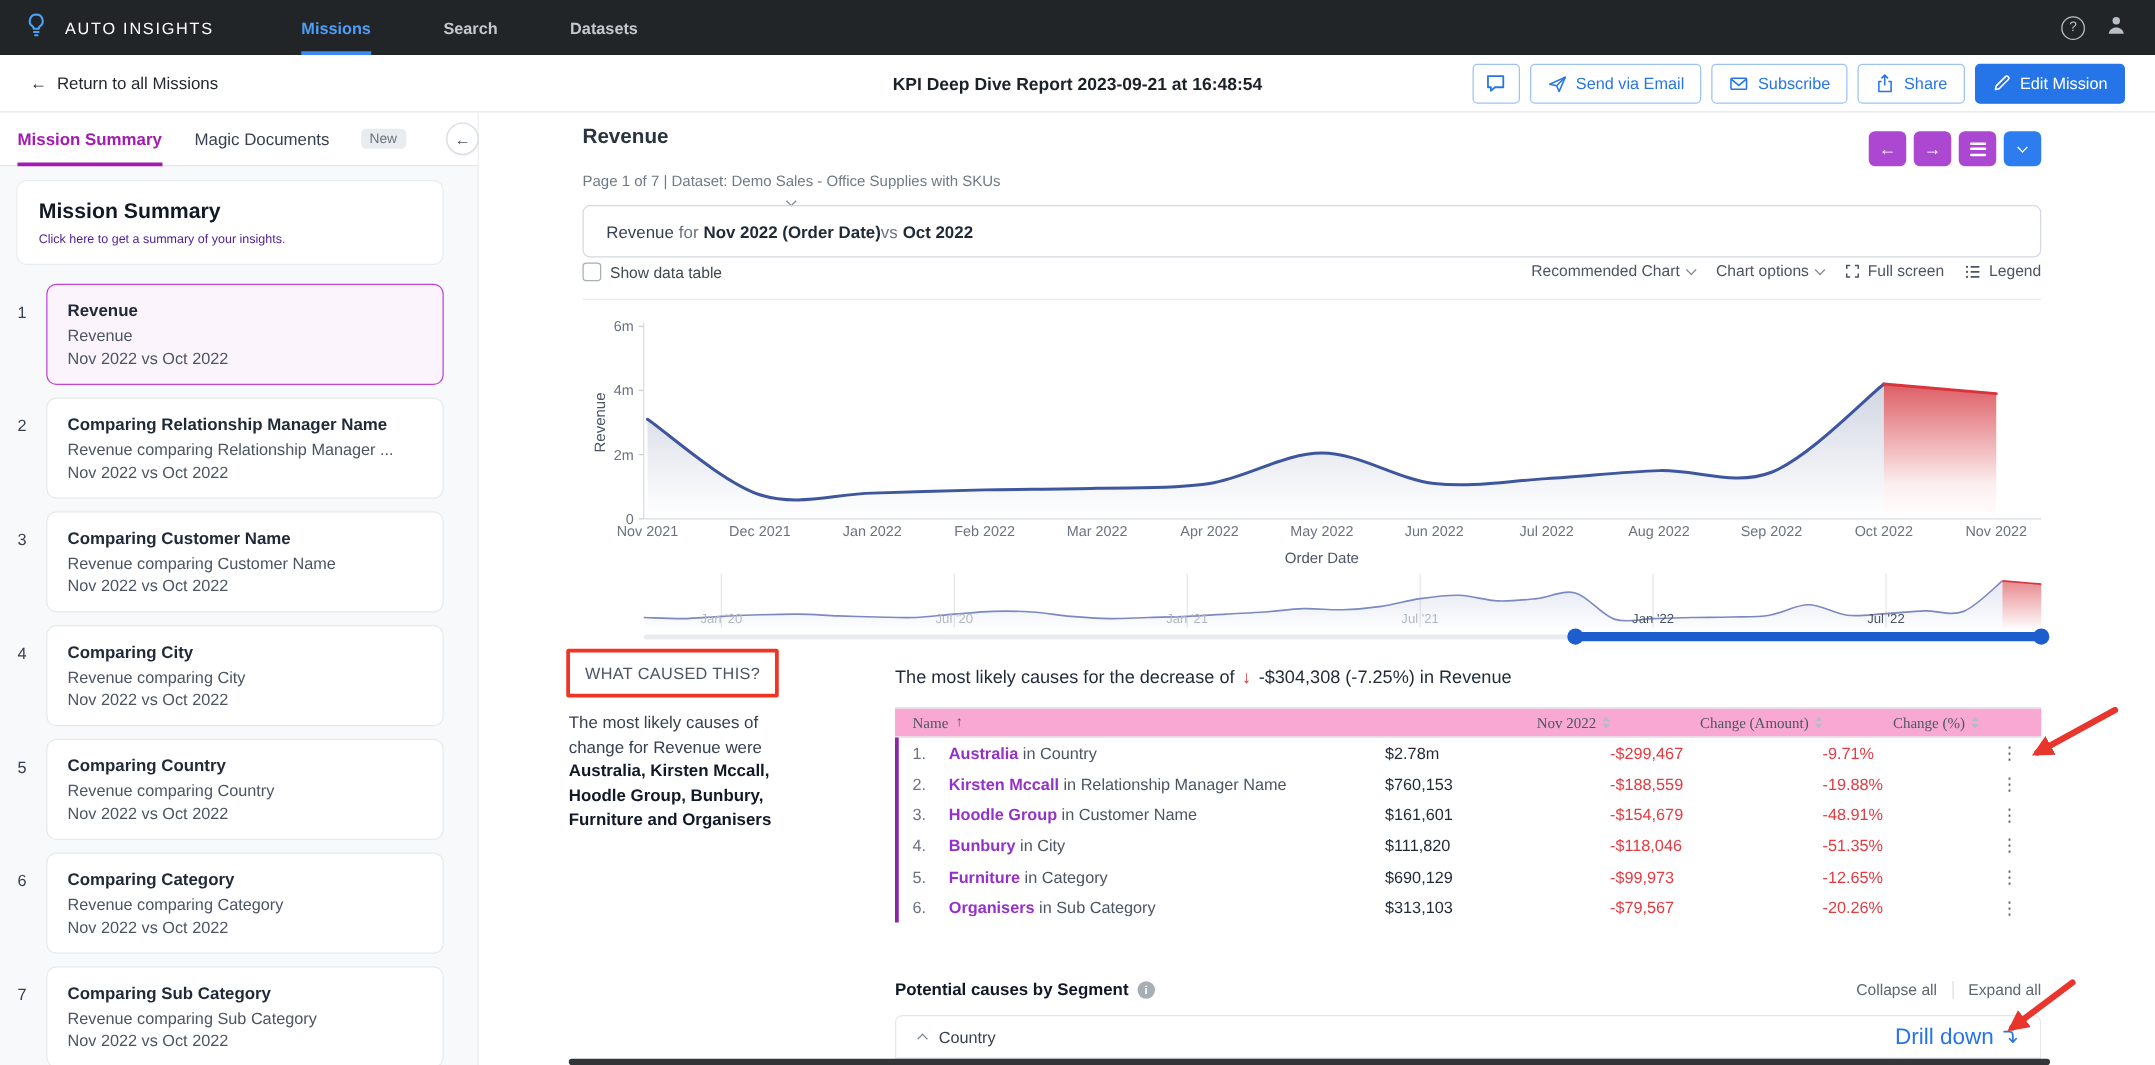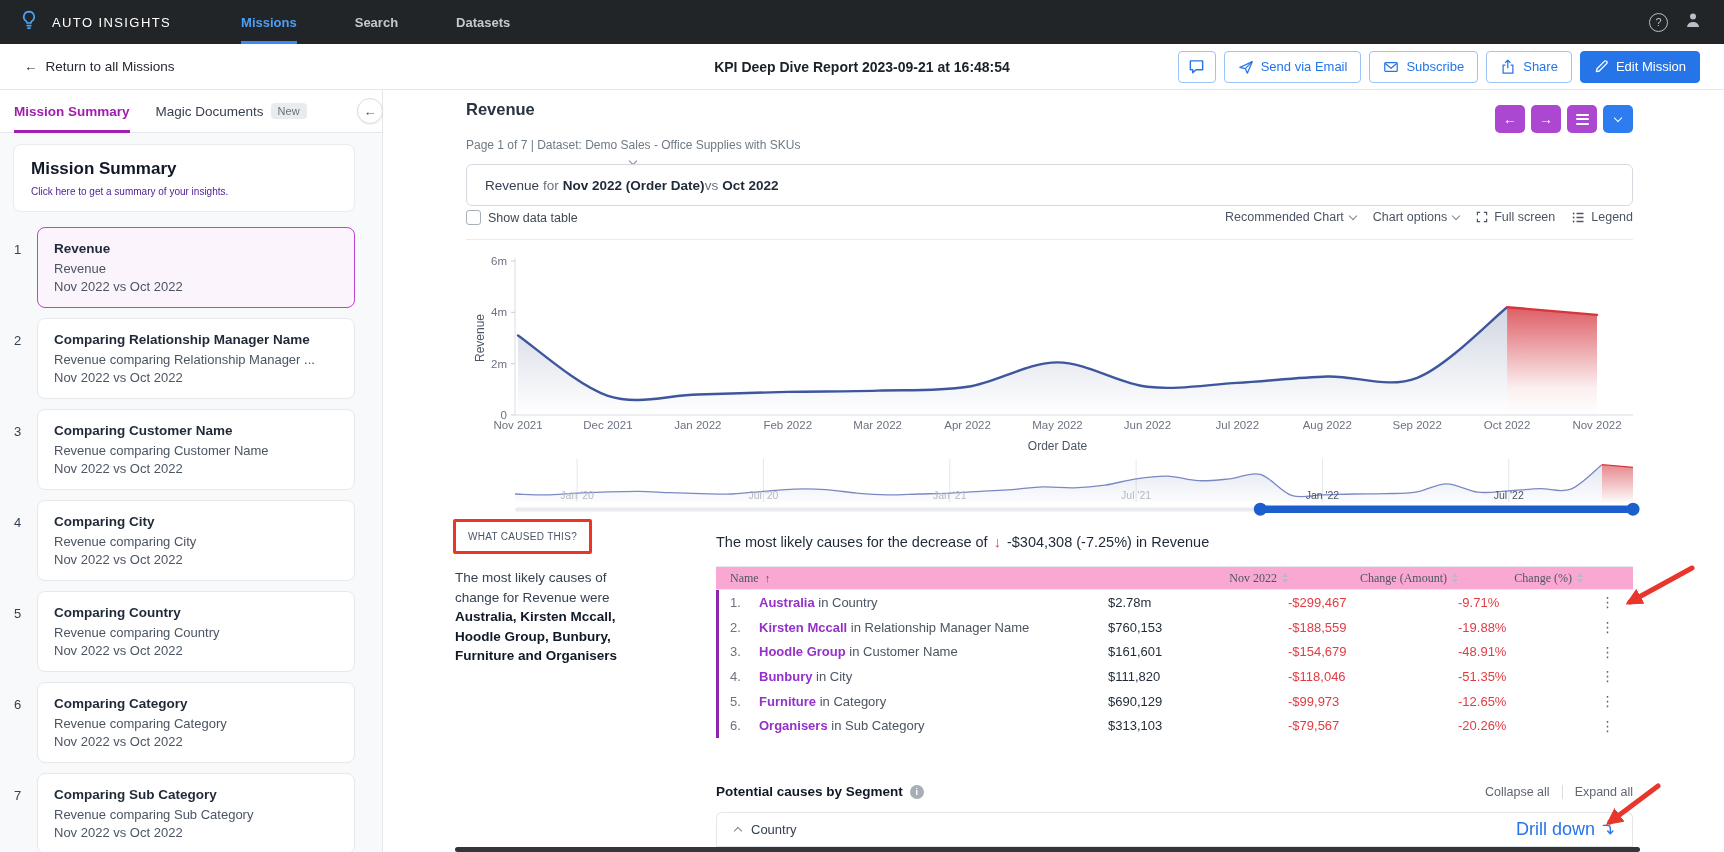--- a/index.html
+++ b/index.html
@@ -31,21 +31,21 @@
   .hbtn.icon-only { width:38px; justify-content:center; padding:0; }
   .hbtn.primary { background:#2575e8; border-color:#2575e8; color:#fff; }
 
   
   .sidebar { position:absolute; left:0; top:90px; width:383px; height:762px; border-right:1px solid #e5e8eb; background:#f8f9fa; }
   .stabs { position:relative; height:43px; background:#fff; border-bottom:1px solid #e5e8eb;
     display:flex; align-items:center; gap:26px; padding-left:14px; }
   .stab { height:43px; display:flex; align-items:center; gap:7px; font-size:13.5px; color:#374151;
     border-bottom:3px solid transparent; padding-top:3px; cursor:pointer; }
   .stab.active { color:#a21caf; font-weight:700; border-bottom-color:#a21caf; }
-  .badge-new { background:#e9ecef; color:#6b7280; font-size:11px; padding:2px 7px; border-radius:4px; font-weight:400; }
+  .badge-new { background:#e9ecef; color:#6b7280; font-size:11px; padding:2px 7px; border-radius:4px; font-weight:400;margin-left:18px; }
   .collapse-btn { position:absolute; left:357px; top:8px; width:26px; height:26px; border-radius:50%;
     background:#fff; border:1px solid #d8dce1; color:#4b5563; font-size:13px; display:flex; align-items:center;
     justify-content:center; z-index:5; cursor:pointer; box-shadow:0 1px 2px rgba(0,0,0,.06); }
   .sbody { padding-top:11px; height:719px; overflow:hidden; }
   .summary-card { margin:0 27px 15px 13px; background:#fff; border:1px solid #e9ecef; border-radius:8px; padding:14px 17px; cursor:pointer; }
   .summary-card h2 { font-size:17px; color:#111827; margin-bottom:7px; }
   .summary-card p { font-size:10px; color:#4c1d95; }
   .s-item { display:flex; margin:0 27px 10px 14px; }
   .s-num { width:23px; padding-top:15px; font-size:13px; color:#374151; }
   .s-card { flex:1; background:#fff; border:1px solid #e6e9ec; border-radius:8px; padding:13px 16px; cursor:pointer; }
@@ -77,21 +77,21 @@
   .cbx { width:15px; height:15px; border:1.5px solid #a7afb8; border-radius:3px; background:#fff; cursor:pointer; }
   .ctrl-right { margin-left:auto; display:flex; align-items:center; gap:17px; }
   .ctrl { display:inline-flex; align-items:center; gap:6px; color:#4b5563; font-size:12.5px; cursor:pointer; }
 
   #main-chart { position:absolute; left:83px; top:154px; }
   #mini-chart { position:absolute; left:83px; top:366px; }
   svg text { font-family:"Liberation Sans", sans-serif; }
 
   
   .insight-annotation { position:absolute; left:70px; top:429px; border:3px solid #ee3524; border-radius:2px;
-    padding:9px 12px; font-size:10px; letter-spacing:.3px; color:#4b5563; background:#fff; }
+    padding:9px 12px; font-size:13px; letter-spacing:.3px; color:#4b5563; background:#fff; }
   .insight-text { position:absolute; left:72px; top:478px; width:198px; font-size:13.5px; line-height:19.5px; color:#374151; }
   .insight-text b { color:#111827; }
 
   
   .causes-headline { position:absolute; left:333px; top:444px; font-size:14.5px; font-weight:500; color:#1f2937; }
   .causes-headline .red { color:#e23c43; font-weight:700; margin:0 2px; }
   .ctable { position:absolute; left:333px; top:476px; width:917px; }
   .ctable-header, .ctable-row { display:grid; grid-template-columns:40px minmax(0,1fr) 180px 170px 125px 50px; align-items:center; }
   .ctable-header { height:24px; background:#f9a8d4; border-top:1px solid #e8eaed; border-bottom:1px solid #e8eaed;
     font-size:12px; color:#4b5563;font-family:Liberation Serif, serif; }

